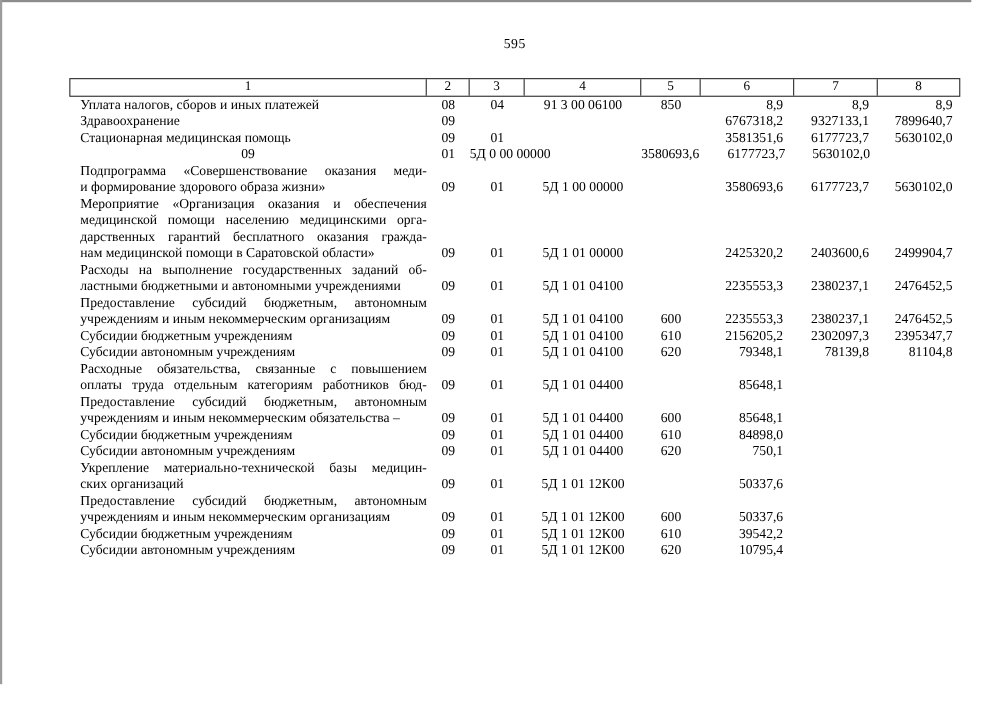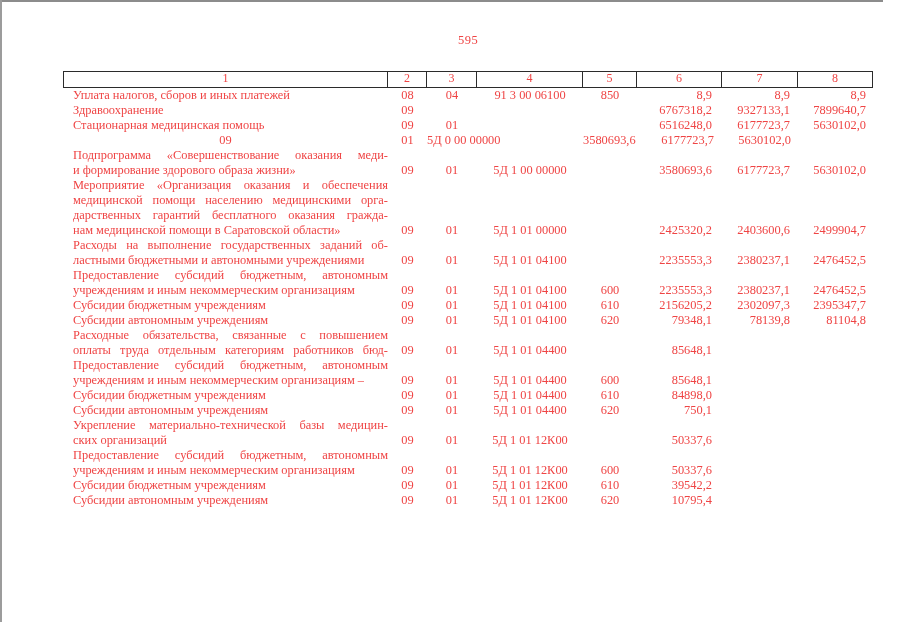--- a/index.html
+++ b/index.html
@@ -7,21 +7,21 @@
     padding: 0;
     background: #ffffff;
     font-family: "Liberation Serif", "DejaVu Serif", serif;
   }
   .page {
     position: relative;
     width: 883px;
     height: 640px;
     background: #ffffff;
     overflow: hidden;
-    color: #ef4444;
+    color: #000000;
   }
   .edge-top {
     position: absolute;
     left: 0; top: 0;
     width: 905px; height: 2px;
     background: #8c8c8c;
   }
   .edge-left {
     position: absolute;
     left: 0; top: 0;
@@ -120,21 +120,21 @@
           <div class="td td6">6767318,2</div>
           <div class="td td7">9327133,1</div>
           <div class="td td8">7899640,7</div>
         </div>
         <div class="trow">
           <div class="td td1">Стационарная медицинская помощь</div>
           <div class="td td2">09</div>
           <div class="td td3">01</div>
           <div class="td td4"></div>
           <div class="td td5"></div>
-          <div class="td td6">6516248,0</div>
+          <div class="td td6">3581351,6</div>
           <div class="td td7">6177723,7</div>
           <div class="td td8">5630102,0</div>
         </div>
         <div class="trow">
           <div class="td td2">09</div>
           <div class="td td3">01</div>
           <div class="td td4">5Д 0 00 00000</div>
           <div class="td td5"></div>
           <div class="td td6">3580693,6</div>
           <div class="td td7">6177723,7</div>
@@ -223,21 +223,21 @@
           <div class="td td3">01</div>
           <div class="td td4">5Д 1 01 04400</div>
           <div class="td td5"></div>
           <div class="td td6">85648,1</div>
           <div class="td td7"></div>
           <div class="td td8"></div>
         </div>
         <div class="trow">
           <div class="td td1">
             <div class="jline">Предоставление субсидий бюджетным, автономным</div>
-            <div>учреждениям и иным некоммерческим организациям –</div>
+            <div>учреждениям и иным некоммерческим обязательства –</div>
           </div>
           <div class="td td2">09</div>
           <div class="td td3">01</div>
           <div class="td td4">5Д 1 01 04400</div>
           <div class="td td5">600</div>
           <div class="td td6">85648,1</div>
           <div class="td td7"></div>
           <div class="td td8"></div>
         </div>
         <div class="trow">

